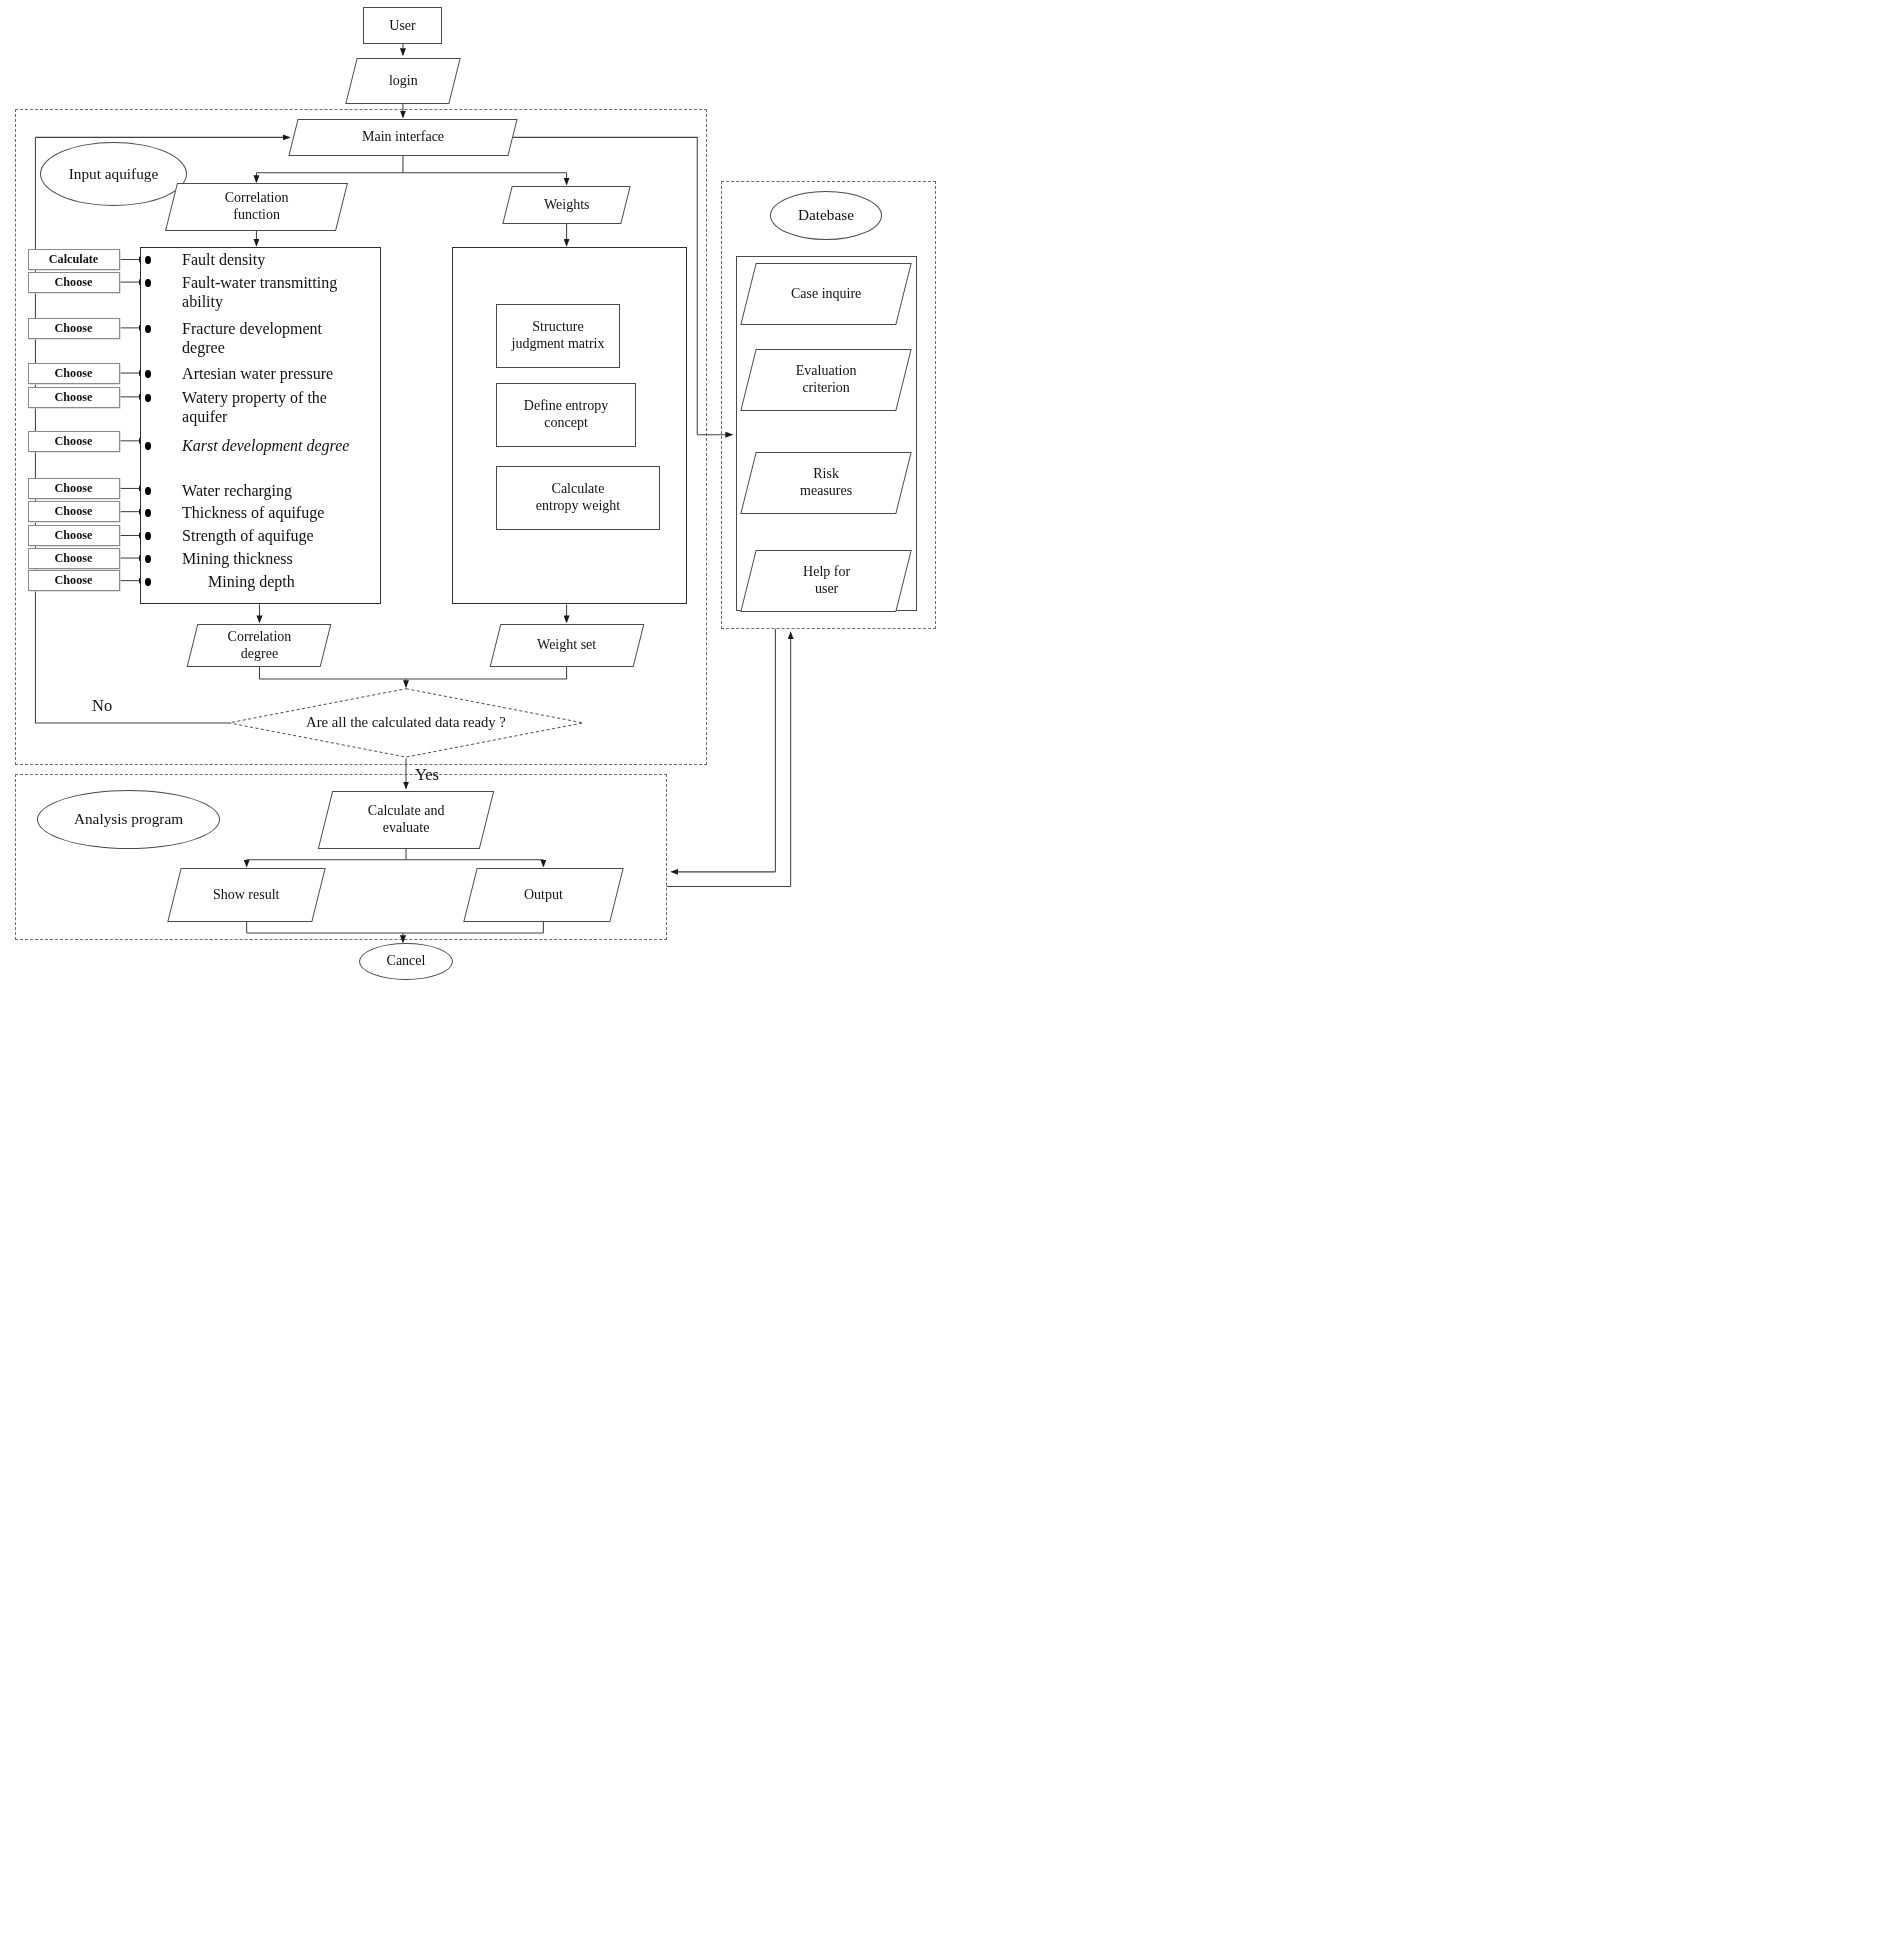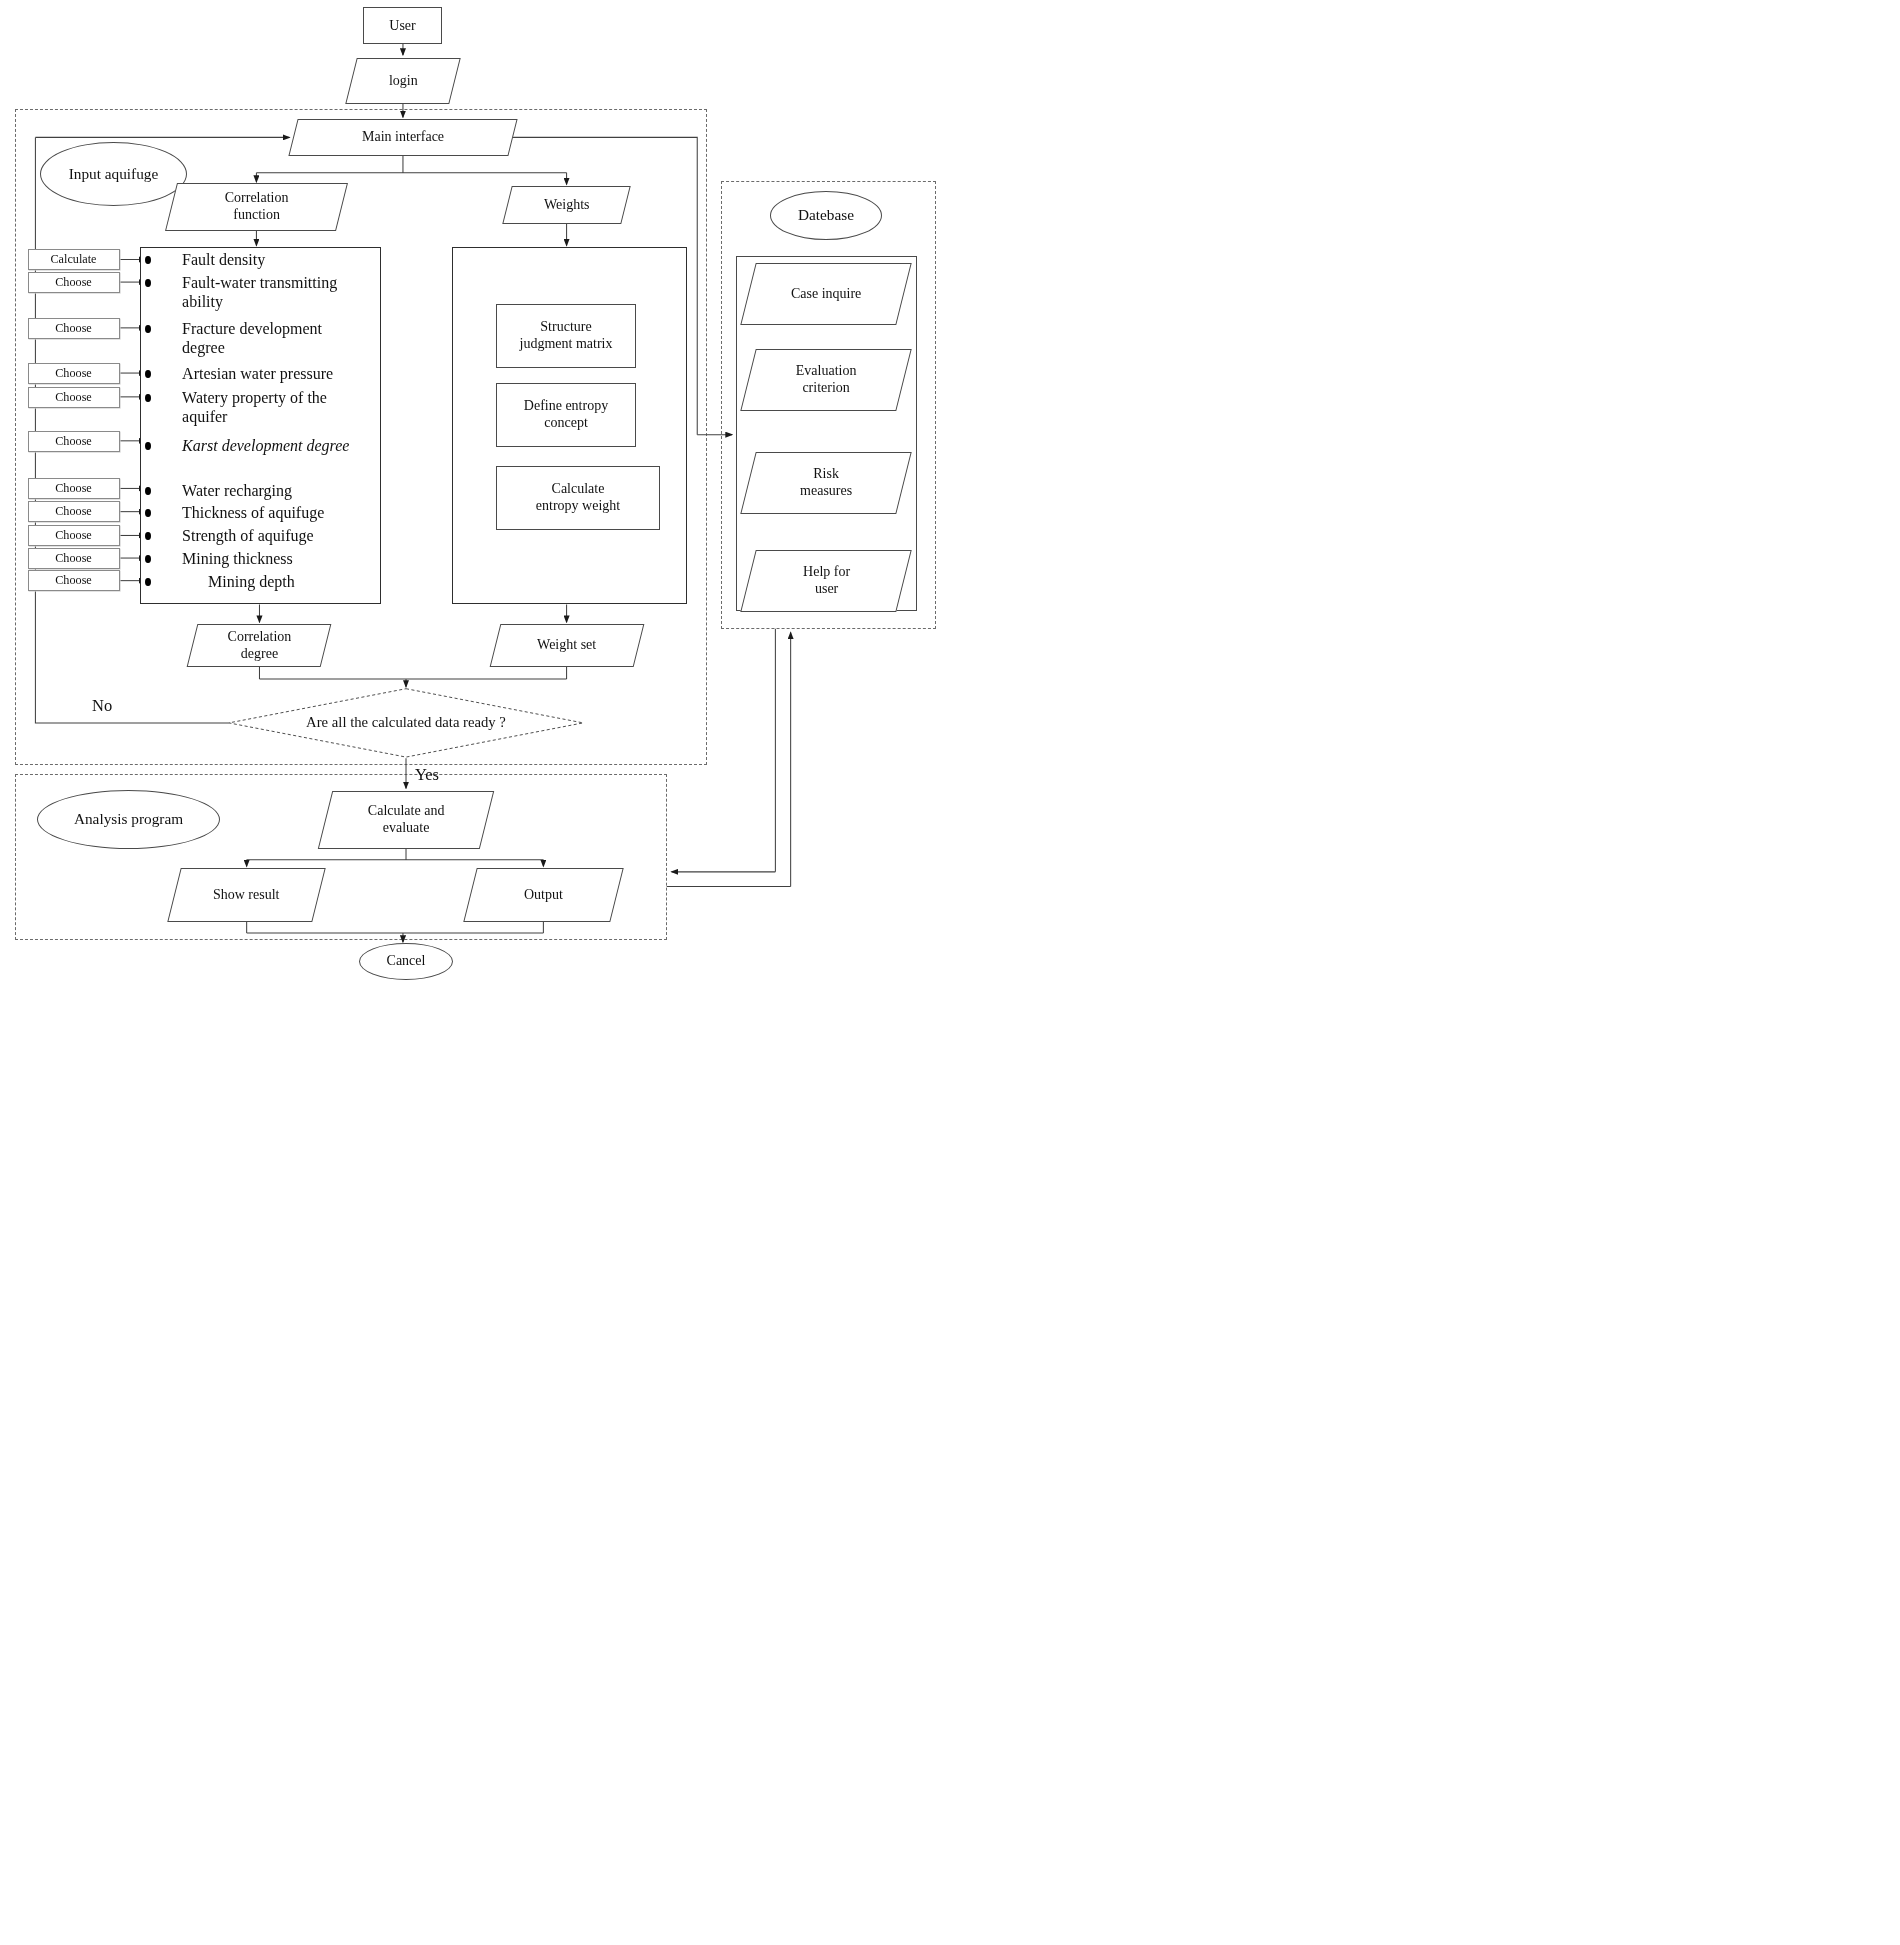--- a/index.html
+++ b/index.html
@@ -9,21 +9,21 @@
   }
   .node{position:absolute;display:flex;align-items:center;justify-content:center;
     background:#fff;border:1px solid #4a4a4a;box-sizing:border-box;z-index:3;}
   .node .lbl{display:block;text-align:center;font-size:14px;line-height:1.18;}
   .para{transform:skewX(-14deg);}
   .para .lbl{transform:skewX(14deg);}
   .ellipse{border-radius:50%;}
   .dashedbox{position:absolute;border:1.2px dashed #6b6b6b;box-sizing:border-box;z-index:1;background:transparent;}
   .btn{position:absolute;width:92px;height:21px;background:#fff;border:0.9px solid #8a8a8a;
     box-shadow:0.6px 0.6px 0 #cfcfcf;display:flex;align-items:center;justify-content:center;
-    font-size:12.2px;z-index:3;box-sizing:border-box;}
+    font-size:12.2px;z-index:3;box-sizing:border-box;font-weight:bold;}
   .factor-row{position:absolute;left:145px;width:227px;z-index:3;display:flex;align-items:flex-start;}
   .bullet{width:6.1px;height:8.5px;border-radius:50%;background:#000;margin-top:5.5px;flex:0 0 auto;}
   .factor-row .flabel{margin-left:31px;font-size:16px;line-height:19px;max-width:183px;}
   .steps-box{z-index:3;}
   .steps-box .lbl{max-width:98px;}
   .freefloat{position:absolute;z-index:4;font-size:15.3px;}
   svg.wires{position:absolute;left:0;top:0;z-index:2;}
   .diamond-label{position:absolute;left:247px;top:714px;width:318px;text-align:center;
     font-size:14.7px;z-index:4;}
 </style>
@@ -193,21 +193,21 @@
   </div>
   <div class="btn" style="left:27.5px;top:548px;">
     <span>Choose</span>
   </div>
   <div class="btn" style="left:27.5px;top:570px;">
     <span>Choose</span>
   </div>
 
   <div class="node" style="left:452px;top:247px;width:235px;height:357px;border-color:#2e2e2e;"></div>
 
-  <div class="node steps-box" style="left:496px;top:304px;width:140px;height:64px;">
+  <div class="node steps-box" style="left:496px;top:304px;width:124px;height:64px;">
     <span class="lbl">Structure judgment matrix</span>
   </div>
   <div class="node steps-box" style="left:496px;top:383px;width:140px;height:64px;">
     <span class="lbl">Define entropy concept</span>
   </div>
   <div class="node steps-box" style="left:496px;top:466px;width:164px;height:64px;">
     <span class="lbl">Calculate entropy weight</span>
   </div>
 
   <div class="node para" style="left:192px;top:624px;width:134px;height:43px;">

